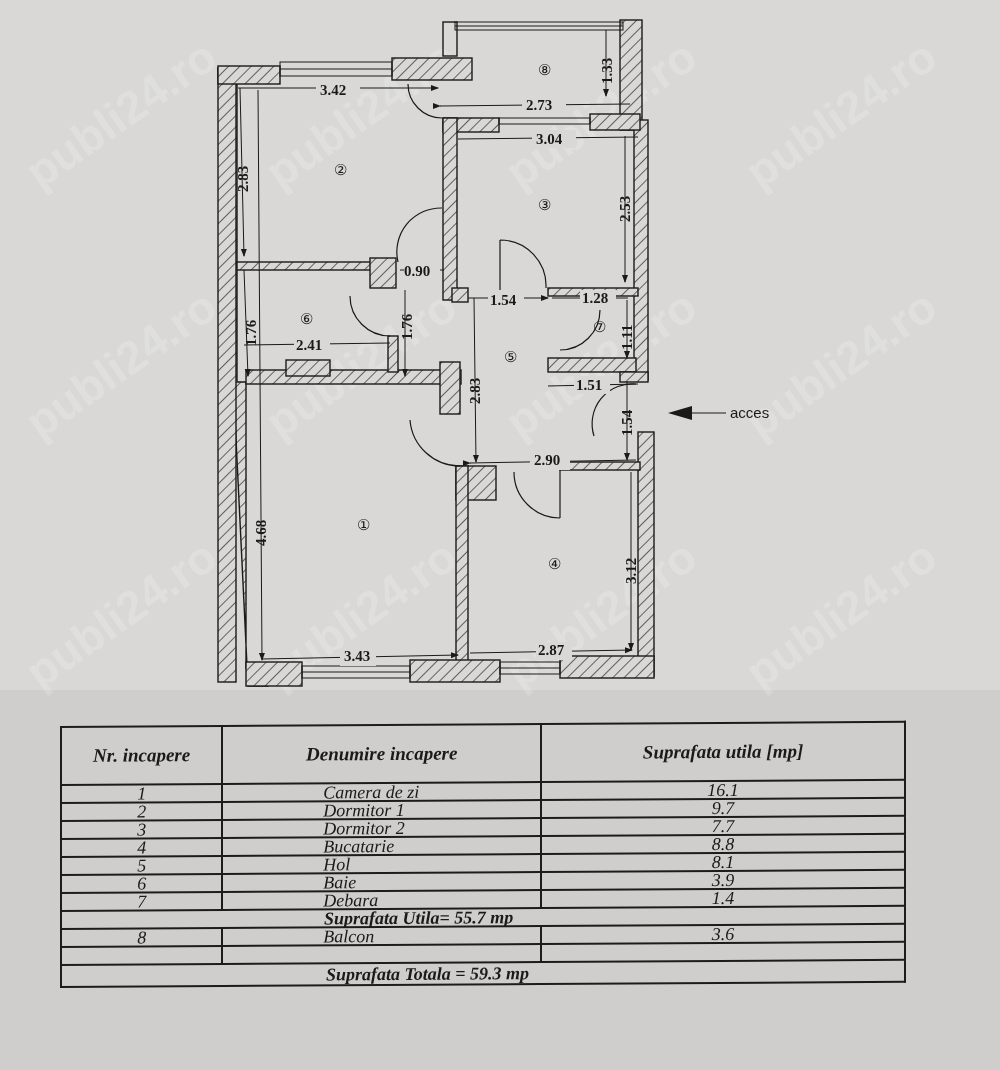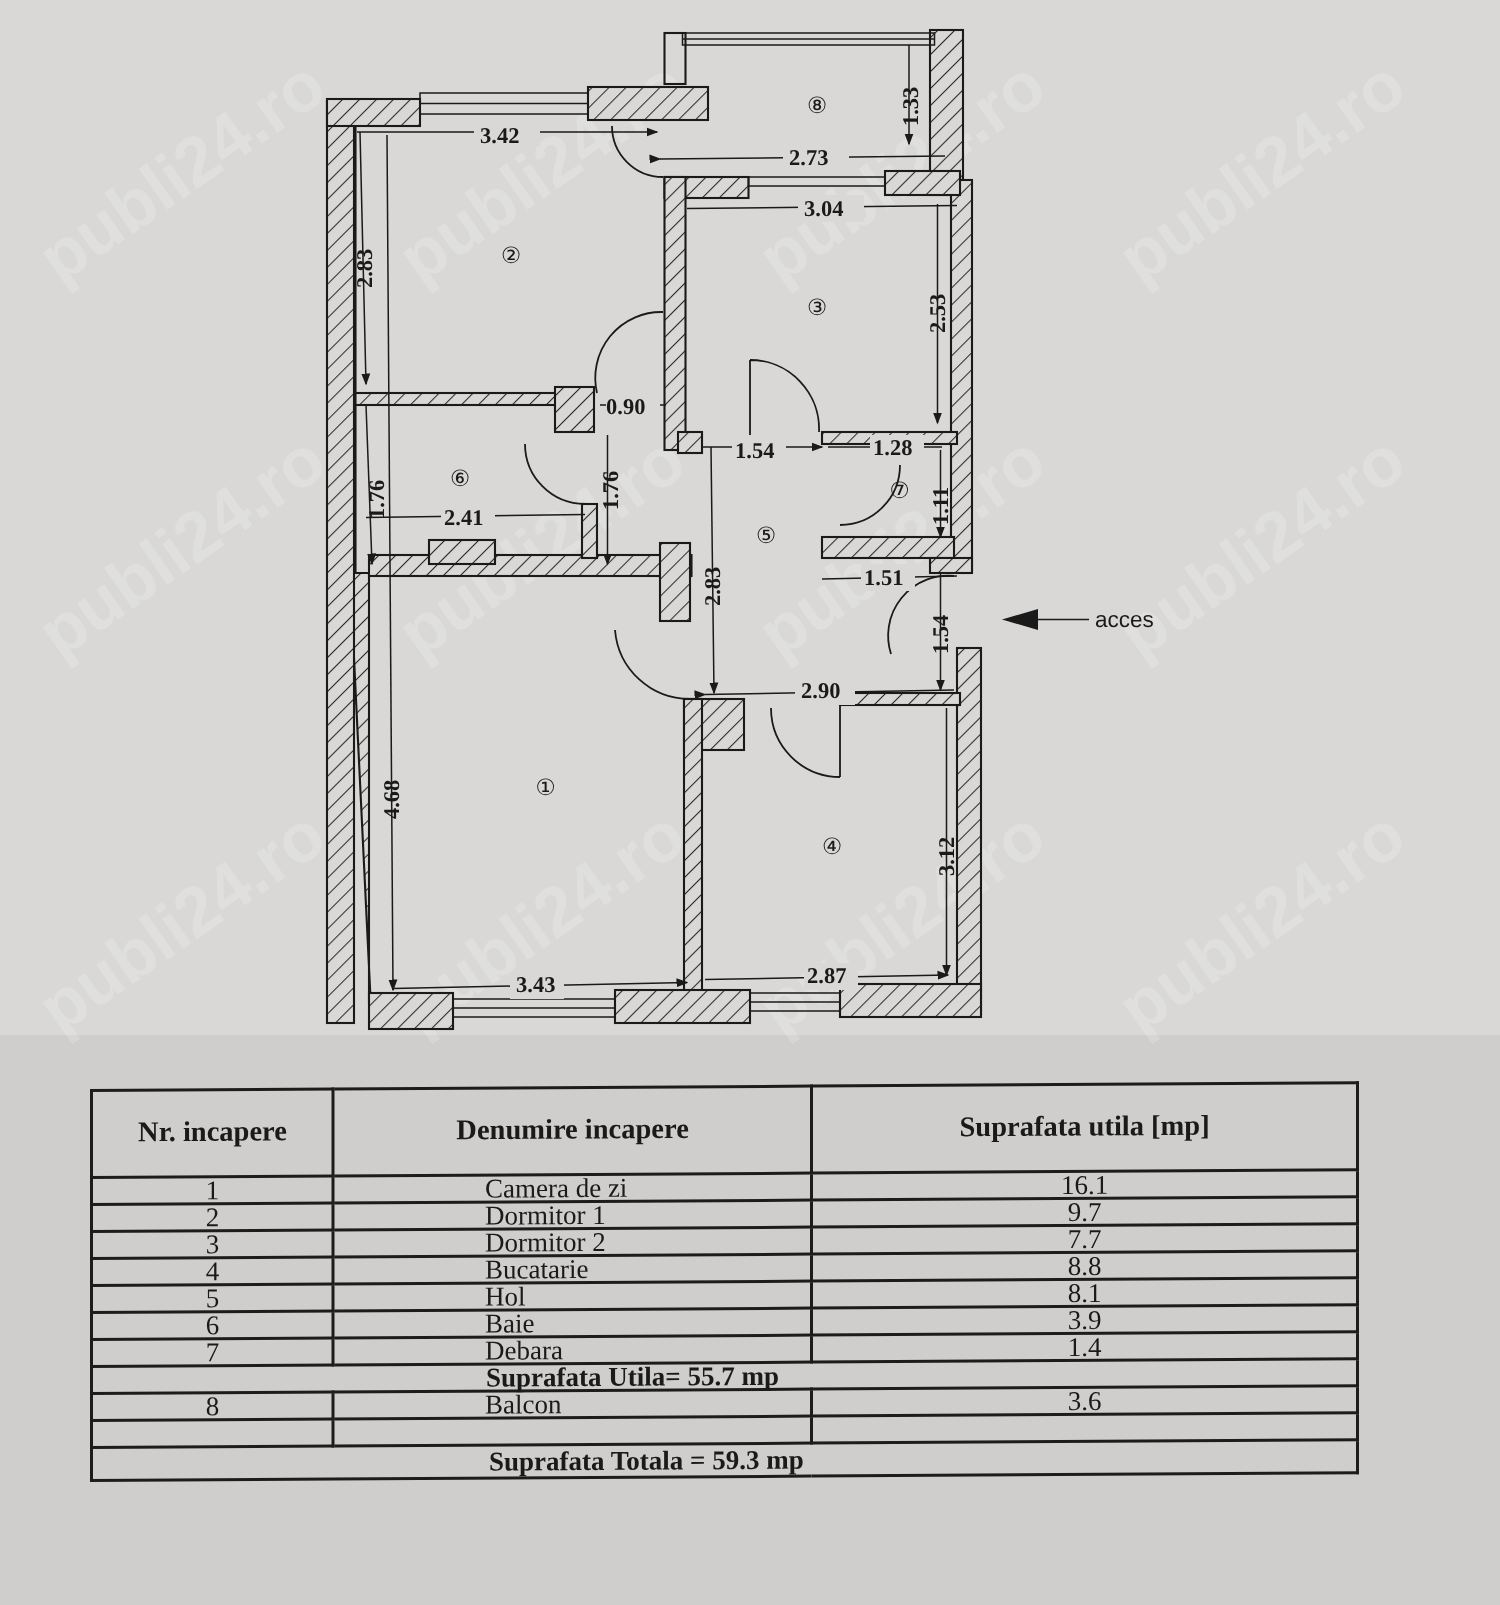--- a/index.html
+++ b/index.html
@@ -11,21 +11,21 @@
     position: relative;
   }
   .paper-top { position: absolute; left: 0; top: 0; width: 1000px; height: 690px; background: #d9d8d6; }
   .paper-bot { position: absolute; left: 0; top: 690px; width: 1000px; height: 380px; background: #cfcecc; }
   svg.plan { position: absolute; left: 0; top: 0; }
   .dim { font-family: "Liberation Serif", serif; font-weight: bold; font-size: 15px; fill: #1a1a1a; }
   .roomnum { font-family: "Liberation Serif", serif; font-size: 15px; fill: #1a1a1a; }
   .acces { font-family: "Liberation Sans", sans-serif; font-size: 15px; fill: #1a1a1a; }
   .watermark { font-family: "Liberation Sans", sans-serif; font-size: 46px; fill: #ffffff; opacity: 0.18; font-weight: bold; }
 
-  .table-wrap { position: absolute; left: 60px; top: 726px; width: 670px; }
+  .table-wrap { position: absolute; left: 60px; top: 726px; width: 670px; font-style: italic; }
   table.rooms {
     border-collapse: collapse; width: 846px;
     transform: skewY(-0.35deg); transform-origin: left top;
     font-family: "Liberation Serif", serif; font-size: 18px;
   }
   table.rooms td, table.rooms th {
     border: 2px solid #1c1c1c; padding: 0; line-height: 16px; height: 16px;
   }
   table.rooms th { font-weight: bold; height: 56px; font-size: 19px; line-height: 22px; vertical-align: middle; }
   table.rooms td.c { text-align: center; }

